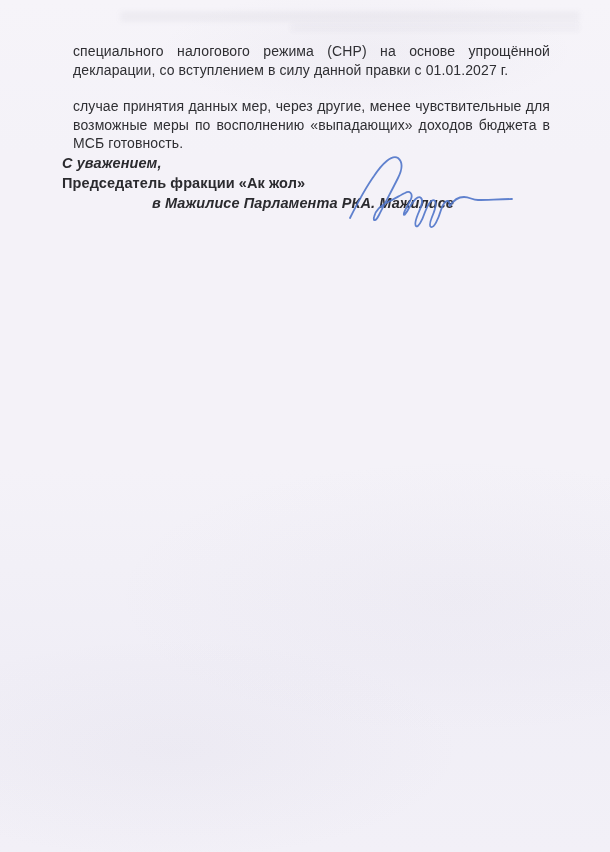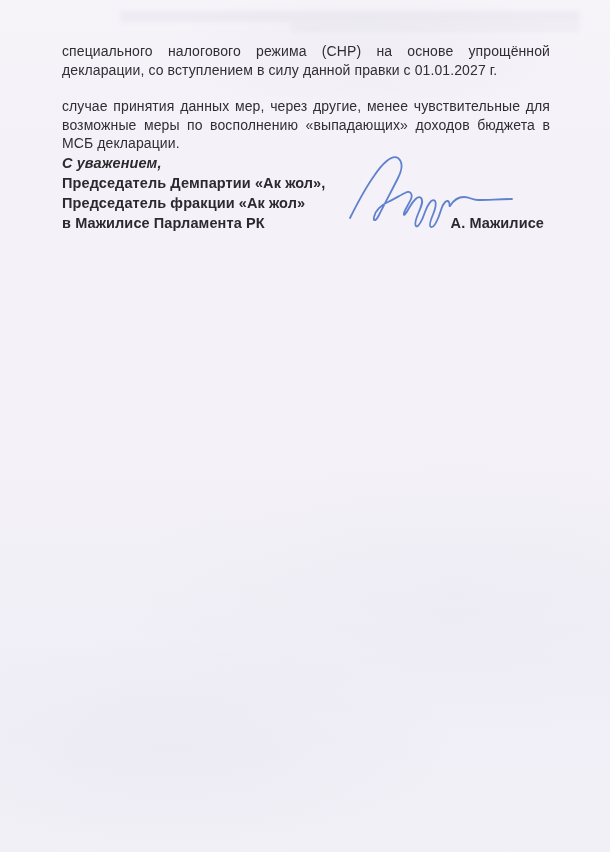--- a/index.html
+++ b/index.html
@@ -45,37 +45,39 @@
     top: 42px;
     color: #2f2f33;
     font-size: 14px;
     line-height: 18.5px;
     letter-spacing: 0.1px;
   }
   .para .line {
     text-align: justify;
     text-align-last: justify;
     white-space: normal;
+    margin-left: 11px;
   }
   .para .line.last {
     text-align-last: left;
   }
   .para2 { margin-top: 18px; }
   .para2 .line.first { text-indent: 30px; }
   .closing {
     font-weight: 700;
     font-size: 14.5px;
     line-height: 20px;
     color: #2b2b2f;
   }
   .closing .salutation { font-style: italic; }
   .sign-row {
     display: flex;
-    justify-content: space-between;
+    justify-content: center;
     align-items: baseline;
+    font-style: italic;
   }
   .signer { margin-right: 6px; }
   .signature-svg {
     position: absolute;
     left: 348px;
     top: 146px;
     width: 170px;
     height: 84px;
     pointer-events: none;
   }
@@ -92,26 +94,25 @@
   <div class="content">
 
     <div class="para para1">
       <div class="line">специального налогового режима (СНР) на основе упрощённой</div>
       <div class="line last">декларации, со вступлением в силу данной правки с 01.01.2027 г.</div>
     </div>
 
     <div class="para para2">
       <div class="line">случае принятия данных мер, через другие, менее чувствительные для</div>
       <div class="line">возможные меры по восполнению «выпадающих» доходов бюджета в</div>
-      <div class="line last">МСБ декларации.</div>
+      <div class="line last">МСБ готовность.</div>
     </div>
 
     <div class="closing">
       <div class="salutation">С уважением,</div>
-      <div>Председатель Демпартии «Ак жол»,</div>
       <div>Председатель фракции «Ак жол»</div>
       <div class="sign-row">
         <span>в Мажилисе Парламента РК</span>
         <span class="signer">А. Мажилисе</span>
       </div>
     </div>
 
   </div>
 
   <svg class="signature-svg" viewBox="0 0 170 84" xmlns="http://www.w3.org/2000/svg">

